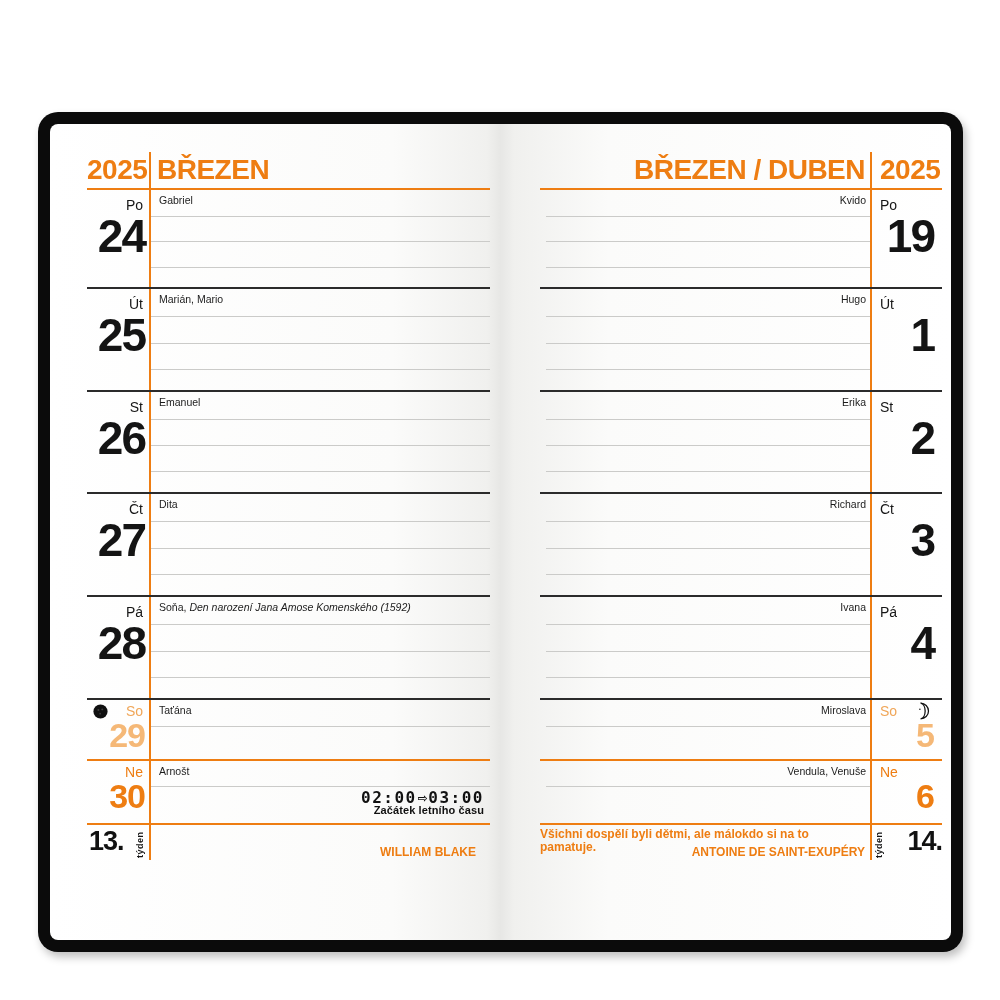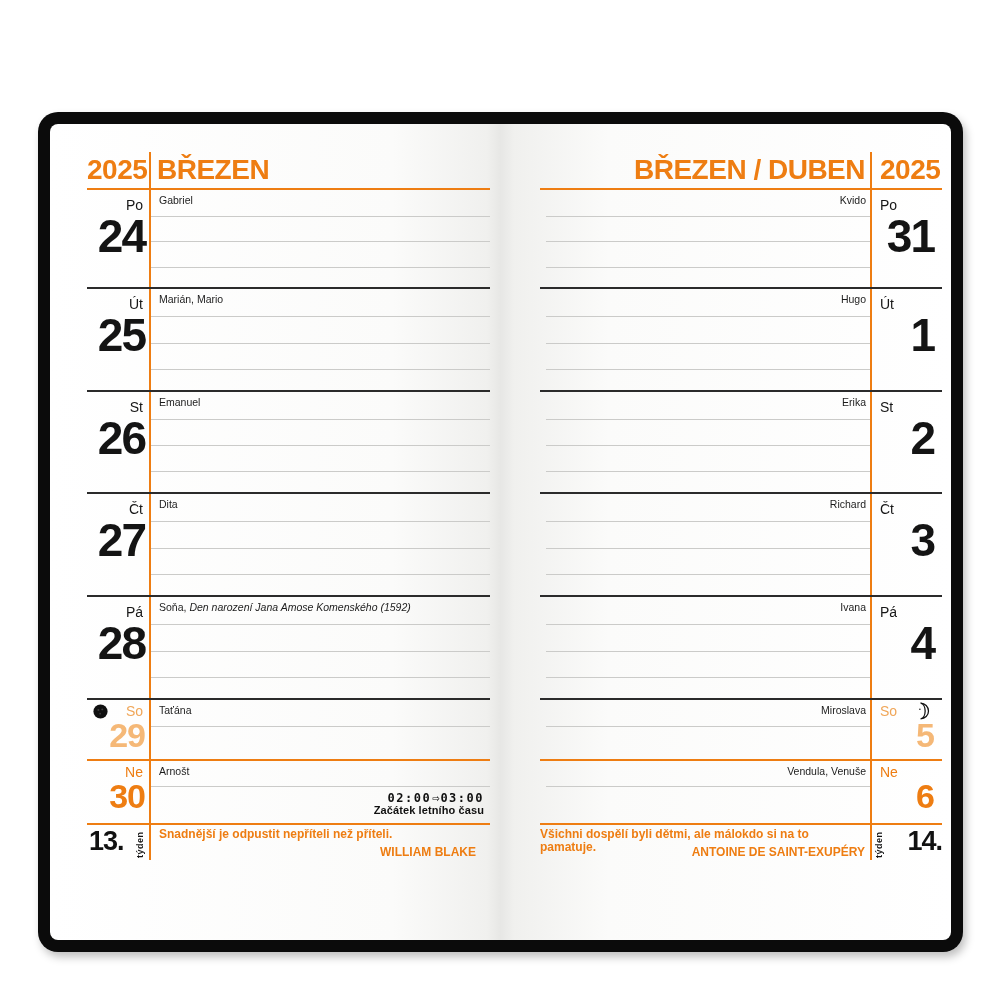--- a/index.html
+++ b/index.html
@@ -56,21 +56,21 @@
   .entry{position:absolute;top:5px;font-size:10.5px;line-height:11px;color:#1c1c1c;}
   .pl .entry{left:64px;right:2px;padding-left:8px;box-sizing:border-box;}
   .pr .entry{left:0;right:76px;text-align:right;}
   .it{font-style:italic;}
   .moon{position:absolute;}
   .pl .moon{left:5px;top:3px;}
   .pr .moon{left:40px;top:2px;}
   .tchange{position:absolute;right:6px;bottom:7px;text-align:right;line-height:12px;}
   .times{
     font-family:"DejaVu Sans Mono","Liberation Mono",monospace;
-    font-weight:700;font-size:12px;letter-spacing:1.5px;color:#111;white-space:nowrap;
+    font-weight:700;font-size:16px;letter-spacing:1.5px;color:#111;white-space:nowrap;text-align:center;
   }
   .times .arr{letter-spacing:0;margin:0 1px;}
   .tlabel{font-size:11px;font-weight:700;color:#111;letter-spacing:0.1px;}
   .foot{position:absolute;left:0;top:671px;width:100%;height:37px;border-top:2px solid #ee7d12;box-sizing:border-box;}
   .wknum{position:absolute;top:1px;font-size:27px;font-weight:700;letter-spacing:-1px;color:#111;line-height:30px;}
   .pl .wknum{left:2px;}
   .pr .wknum{right:0;}
   .wklabel{
     position:absolute;top:3px;height:30px;writing-mode:vertical-rl;transform:rotate(180deg);
     font-size:9px;font-weight:700;letter-spacing:0.5px;color:#111;
@@ -178,39 +178,38 @@
         <div class="entry">Arnošt</div>
         <div class="tchange">
           <div class="times"><span>02:00</span><span class="arr">⇨</span><span>03:00</span></div>
           <div class="tlabel">Začátek letního času</div>
         </div>
       </div>
 
       <div class="foot">
         <span class="wknum">13.</span>
         <span class="wklabel">týden</span>
-        <div class="quote">Snadnější je odpustit nepříteli než příteli.</div>
         <div class="author">WILLIAM BLAKE</div>
       </div>
     </div>
 
     <div class="page pr">
       <div class="vline"></div>
       <div class="hdr">
         <span class="m">BŘEZEN / DUBEN</span>
         <span class="y">2025</span>
       </div>
 
       <div class="row" style="top:38px;height:97px;">
         <i class="rule" style="top:27%;"></i>
         <i class="rule" style="top:53%;"></i>
         <i class="rule" style="top:79%;"></i>
         <div class="daycol">
           <span class="abbr">Po</span>
-          <span class="num">31</span>
+          <span class="num">19</span>
         </div>
         <div class="entry">Kvido</div>
       </div>
 
       <div class="row dark" style="top:135px;height:103px;">
         <i class="rule" style="top:27%;"></i>
         <i class="rule" style="top:53%;"></i>
         <i class="rule" style="top:79%;"></i>
         <div class="daycol">
           <span class="abbr">Út</span>

